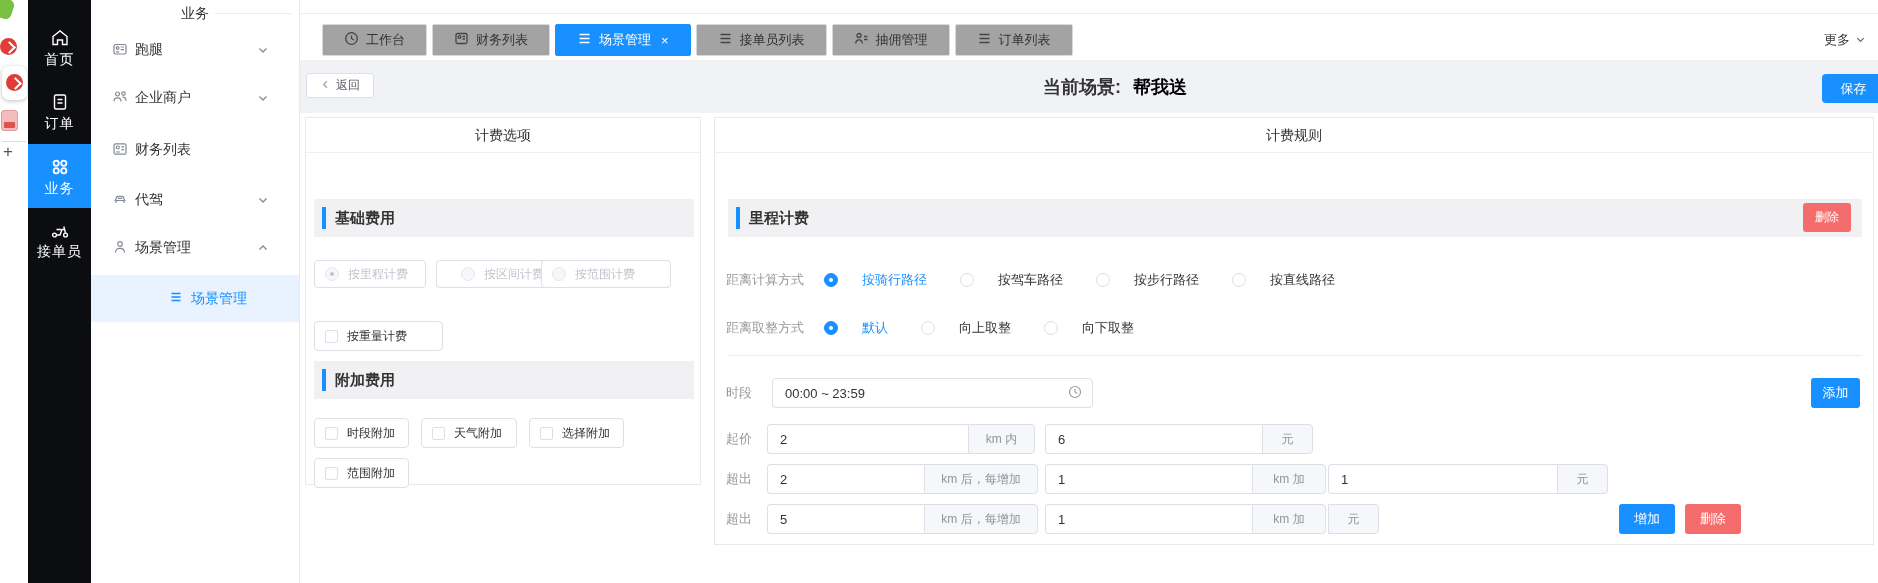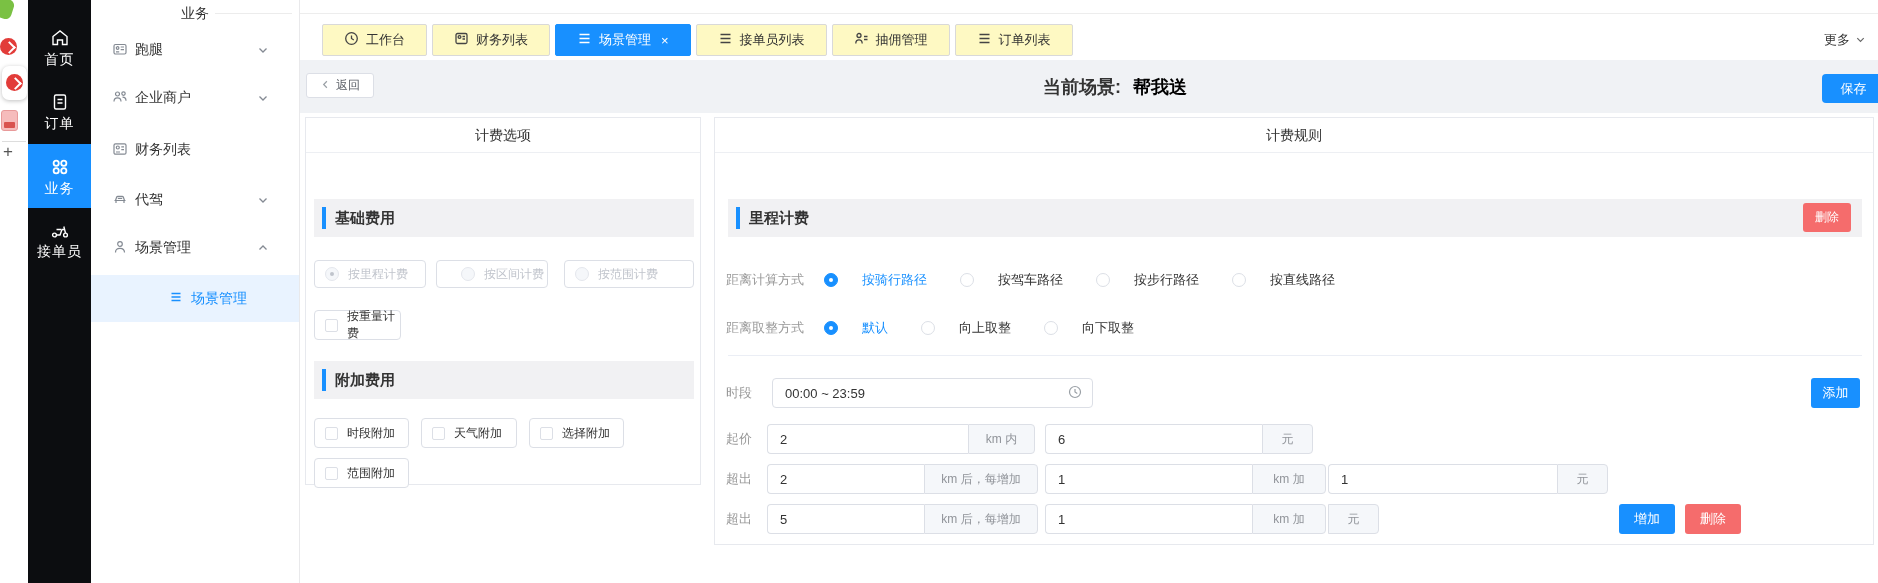--- a/index.html
+++ b/index.html
@@ -33,21 +33,21 @@
   .menu-item svg { margin-right:7px; color:#848a93; flex:none; }
   .menu-item .chev { position:absolute; right:23px; color:#b3b7bc; display:flex; }
   .menu-sub { position:absolute; left:0; top:275px; width:100%; height:47px; background:#e9f3ff; display:flex; align-items:center; padding-left:78px; color:#1890ff; font-size:14px; cursor:pointer; }
   .menu-sub svg { margin-right:8px; }
 
   
   .main { position:absolute; left:300px; top:0; width:1578px; height:100%; background:#fff; }
   .topline { position:absolute; left:0; top:13px; width:100%; height:1px; background:#ededed; }
 
   .tabs { position:absolute; left:22px; top:24px; display:flex; gap:5px; }
-  .tab { height:32px; display:flex; align-items:center; gap:7px; padding:0 21px; background:#fef9c3; border:1px solid #d9d9d9; border-radius:2px; font-size:13px; color:#333; cursor:pointer; white-space:nowrap; }
+  .tab { height:32px; display:flex; align-items:center; gap:7px; padding:0 21px; background:#a3a3a3; border:1px solid #d9d9d9; border-radius:2px; font-size:13px; color:#333; cursor:pointer; white-space:nowrap; }
   .tab svg { color:#444; flex:none; }
   .tab.active { background:#1890ff; border-color:#1890ff; color:#fff; }
   .tab.active svg { color:#fff; }
   .tab .close { font-size:13px; margin-left:3px; line-height:1; }
   .more { position:absolute; right:12px; top:31px; display:flex; align-items:center; gap:5px; font-size:13px; color:#333; cursor:pointer; }
   .more svg { color:#666; }
 
   .toolbar { position:absolute; left:0; top:60px; width:100%; height:53px; background:#f0f2f5; }
   .back-btn { position:absolute; left:6px; top:13px; height:25px; padding:0 13px; background:#fff; border:1px solid #dcdfe6; border-radius:3px; display:flex; align-items:center; gap:5px; font-size:12px; color:#5a5e66; cursor:pointer; }
   .back-btn svg { color:#9aa0a6; }
@@ -298,26 +298,26 @@
         </div>
 
         <div class="opt-box dis" style="left:8px; top:107px; width:112px;">
           <span class="rd dis on"></span>
           <span>按里程计费</span>
         </div>
         <div class="opt-box dis" style="left:130px; top:107px; width:112px;padding-left:24px;">
           <span class="rd dis"></span>
           <span>按区间计费</span>
         </div>
-        <div class="opt-box dis" style="left:258px; top:107px; width:130px;">
+        <div class="opt-box dis" style="left:235px; top:107px; width:130px;">
           <span class="rd dis"></span>
           <span>按范围计费</span>
         </div>
 
-        <div class="opt-box en" style="left:8px; top:157px; width:87px;">
+        <div class="opt-box en" style="left:8px; top:168px; width:129px;">
           <span class="cb"></span>
           <span>按重量计费</span>
         </div>
 
         <div class="sec-bar" style="left:8px; top:208px; width:380px;">
           <span class="acc"></span>
           <span class="t">附加费用</span>
         </div>
 
         <div class="opt-box en" style="left:8px; top:265px; width:95px;">

